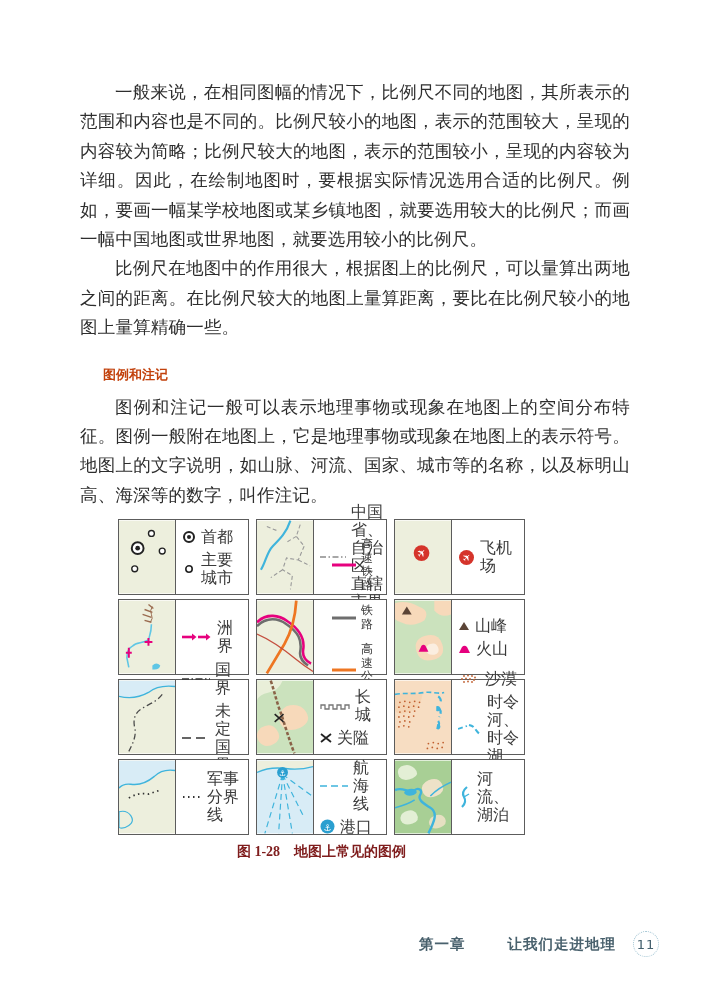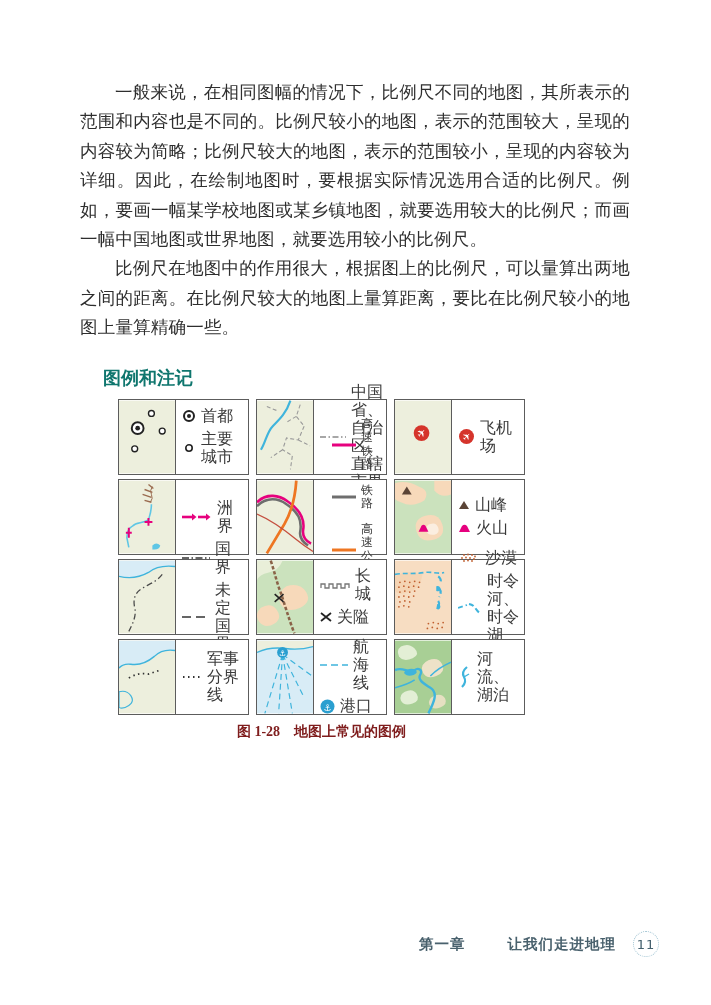--- a/index.html
+++ b/index.html
@@ -10,21 +10,21 @@
     color:#2e2e2e; overflow:hidden;border-radius:17px;
   }
   .content { position:absolute; left:80px; top:78px; width:550px; }
   .para {
     font-size:17.5px; line-height:29.4px; text-align:justify;
     text-indent:2em; letter-spacing:0.2px;
   }
   .section-heading {
     margin-top:23px; margin-bottom:9px; padding-left:23px;
     font-family:"Liberation Sans","DejaVu Sans",sans-serif;
-    font-weight:bold; font-size:18px; color:#0f766e;
+    font-weight:bold; font-size:13px; color:#c2410c;
   }
   
   .legend-grid {
     margin-top:9px; margin-left:38px;
     display:grid; grid-template-columns:repeat(3,131px);
     grid-auto-rows:76px; gap:4px 7px;
     font-family:"DejaVu Sans","Liberation Sans",sans-serif;
   }
   .cell { display:flex; border:1.5px solid #5c5c5c; background:#fff; }
   .cell .map { width:57px; height:100%; border-right:1.5px solid #5c5c5c; flex:none; }
@@ -61,20 +61,21 @@
 <body>
 
 <div class="page">
   <div class="content">
 
     <p class="para">一般来说，在相同图幅的情况下，比例尺不同的地图，其所表示的范围和内容也是不同的。比例尺较小的地图，表示的范围较大，呈现的内容较为简略；比例尺较大的地图，表示的范围较小，呈现的内容较为详细。因此，在绘制地图时，要根据实际情况选用合适的比例尺。例如，要画一幅某学校地图或某乡镇地图，就要选用较大的比例尺；而画一幅中国地图或世界地图，就要选用较小的比例尺。</p>
     <p class="para">比例尺在地图中的作用很大，根据图上的比例尺，可以量算出两地之间的距离。在比例尺较大的地图上量算距离，要比在比例尺较小的地图上量算精确一些。</p>
 
     <h3 class="section-heading">图例和注记</h3>
 
+    <p class="para">图例和注记一般可以表示地理事物或现象在地图上的空间分布特征。图例一般附在地图上，它是地理事物或现象在地图上的表示符号。地图上的文字说明，如山脉、河流、国家、城市等的名称，以及标明山高、海深等的数字，叫作注记。</p>
 
     <div class="legend-grid">
 
       <div class="cell">
         <div class="map">
           <svg viewBox="0 0 57 74">
               <rect width="57" height="74" fill="#edefdd"></rect>
             <circle cx="33" cy="13" r="3" fill="#fff" stroke="#222" stroke-width="1.4"></circle>
             <circle cx="19" cy="28" r="6" fill="#fff" stroke="#222" stroke-width="2"></circle>
             <circle cx="19" cy="28" r="2.4" fill="#222"></circle>

